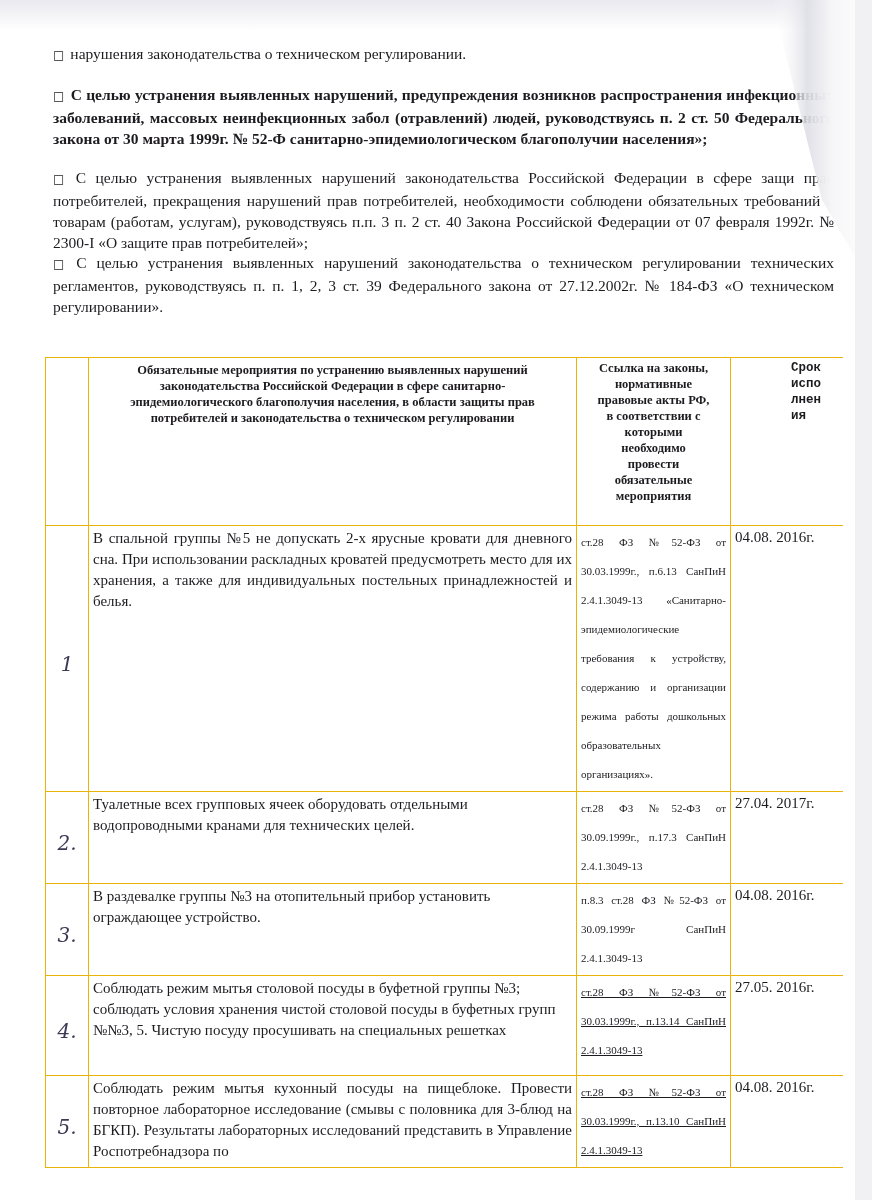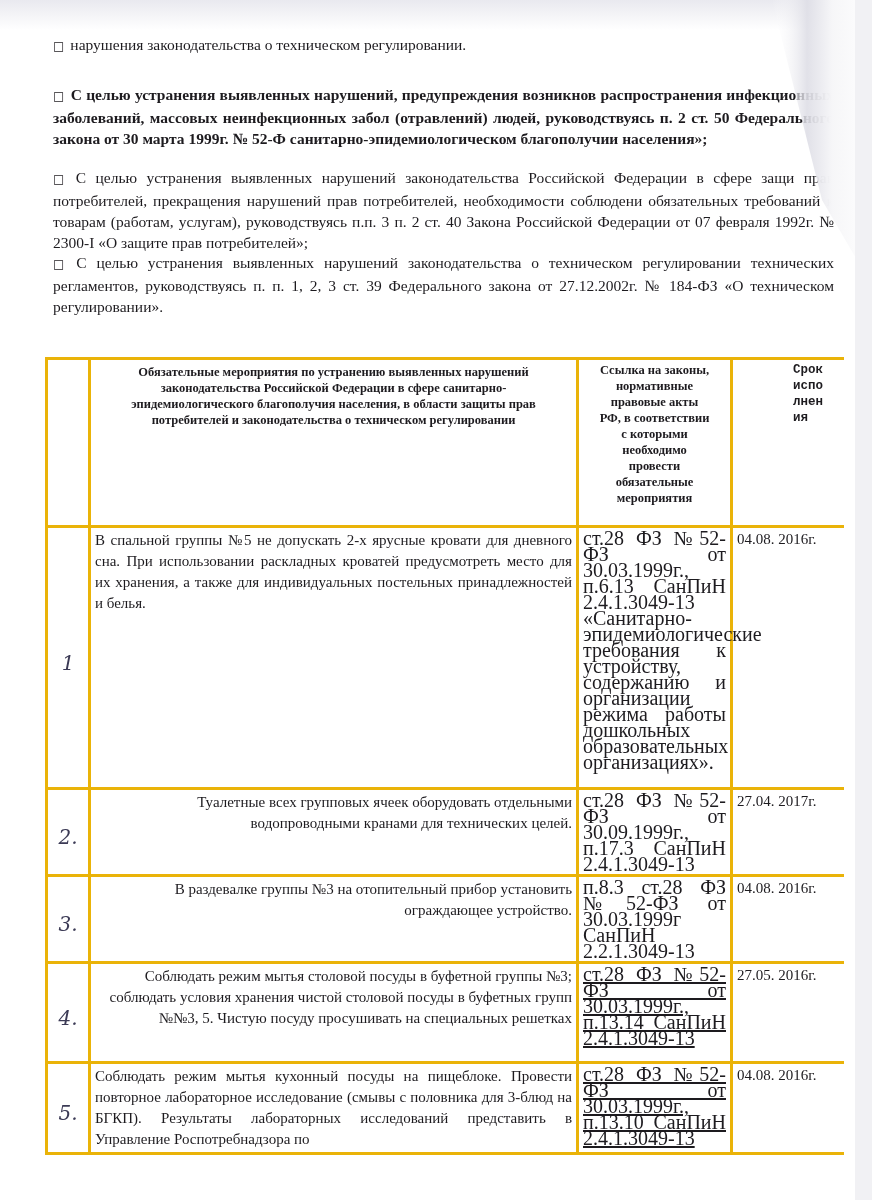--- a/index.html
+++ b/index.html
@@ -23,43 +23,43 @@
     .cb { font-family: "DejaVu Sans", sans-serif; font-size: 12px; margin-right: 6px; }
     .heading {
       position: absolute; left: 0; width: 872px; top: 334px; text-align: center;
       font-weight: bold; font-size: 17px; letter-spacing: 0.3px; padding-left: 60px; box-sizing: border-box;
     }
     table.orders {
       position: absolute; left: 45px; top: 357px; width: 797px;
       border-collapse: collapse; table-layout: fixed;
     }
     table.orders td, table.orders th {
-      border: 3px solid #eab308; vertical-align: top; padding: 2px 4px;
+      border: 1px solid #eab308; vertical-align: top; padding: 2px 4px;
     }
     table.orders th { font-size: 12.5px; font-weight: bold; line-height: 16px; text-align: center; }
     table.orders th.term { border-right: none; text-align: center; padding-left: 10px; }
     table.orders td.term { border-right: none; margin-top: 24px; }
     .num {
       text-align: center; font-family: "DejaVu Serif", serif; font-style: italic;
       font-size: 20px; color: #3b3a55; vertical-align: middle !important; padding-top: 12px !important;
     }
-    .action { font-size: 15px; line-height: 21px; text-align: right; }
-    .action.center { text-align: right; }
+    .action { font-size: 15px; line-height: 21px; }
+    .action.center { text-align: left; }
     .action.justify { text-align: justify; }
-    .ref { font-size: 20px; line-height: 16px; text-align: justify; }
+    .ref { font-size: 11px; line-height: 29px; text-align: justify; }
     .ref.ul span { text-decoration: underline; }
     .term { font-size: 15px; line-height: 19px; }
   </style>
 </head>
 <body>
 
 <div class="page">
   <div class="topfade"></div>
 
-  <div class="para" style="top:34px;">
+  <div class="para" style="top:43px;">
     <span class="cb">□</span><span>нарушения законодательства о техническом регулировании.</span>
   </div>
 
   <div class="para bold justify" style="top:84px; right:38px;">
     <span class="cb">□</span><span>С целью устранения выявленных нарушений, предупреждения возникнов распространения инфекционных заболеваний, массовых неинфекционных забол (отравлений) людей, руководствуясь п. 2 ст. 50 Федерального закона от 30 марта 1999г. № 52-Ф санитарно-эпидемиологическом благополучии населения»;</span>
   </div>
 
   <div class="para justify" style="top:167px; right:38px;">
     <span class="cb">□</span><span>С целью устранения выявленных нарушений законодательства Российской Федерации в сфере защи прав потребителей, прекращения нарушений прав потребителей, необходимости соблюдени обязательных требований к товарам (работам, услугам), руководствуясь п.п. 3 п. 2 ст. 40 Закона Российской Федерации от 07 февраля 1992г. № 2300-I «О защите прав потребителей»;</span>
   </div>
@@ -93,21 +93,21 @@
       </tr>
       <tr style="height:79px;">
         <td class="num">2.</td>
         <td class="action center">Туалетные всех групповых ячеек оборудовать отдельными водопроводными кранами для технических целей.</td>
         <td class="ref">ст.28 ФЗ №52-ФЗ от 30.09.1999г., п.17.3 СанПиН 2.4.1.3049-13</td>
         <td class="term">27.04. 2017г.</td>
       </tr>
       <tr style="height:79px;">
         <td class="num">3.</td>
         <td class="action">В раздевалке группы №3 на отопительный прибор установить ограждающее устройство.</td>
-        <td class="ref">п.8.3 ст.28 ФЗ №52-ФЗ от 30.03.1999г СанПиН 2.2.1.3049-13</td>
+        <td class="ref">п.8.3 ст.28 ФЗ №52-ФЗ от 30.09.1999г СанПиН 2.4.1.3049-13</td>
         <td class="term">04.08. 2016г.</td>
       </tr>
       <tr style="height:100px;">
         <td class="num">4.</td>
         <td class="action center">Соблюдать режим мытья столовой посуды в буфетной группы №3; соблюдать условия хранения чистой столовой посуды в буфетных групп №№3, 5. Чистую посуду просушивать на специальных решетках</td>
         <td class="ref ul"><span>ст.28 ФЗ №52-ФЗ от 30.03.1999г., п.13.14 СанПиН 2.4.1.3049-13</span></td>
         <td class="term">27.05. 2016г.</td>
       </tr>
       <tr style="height:85px;">
         <td class="num">5.</td>

